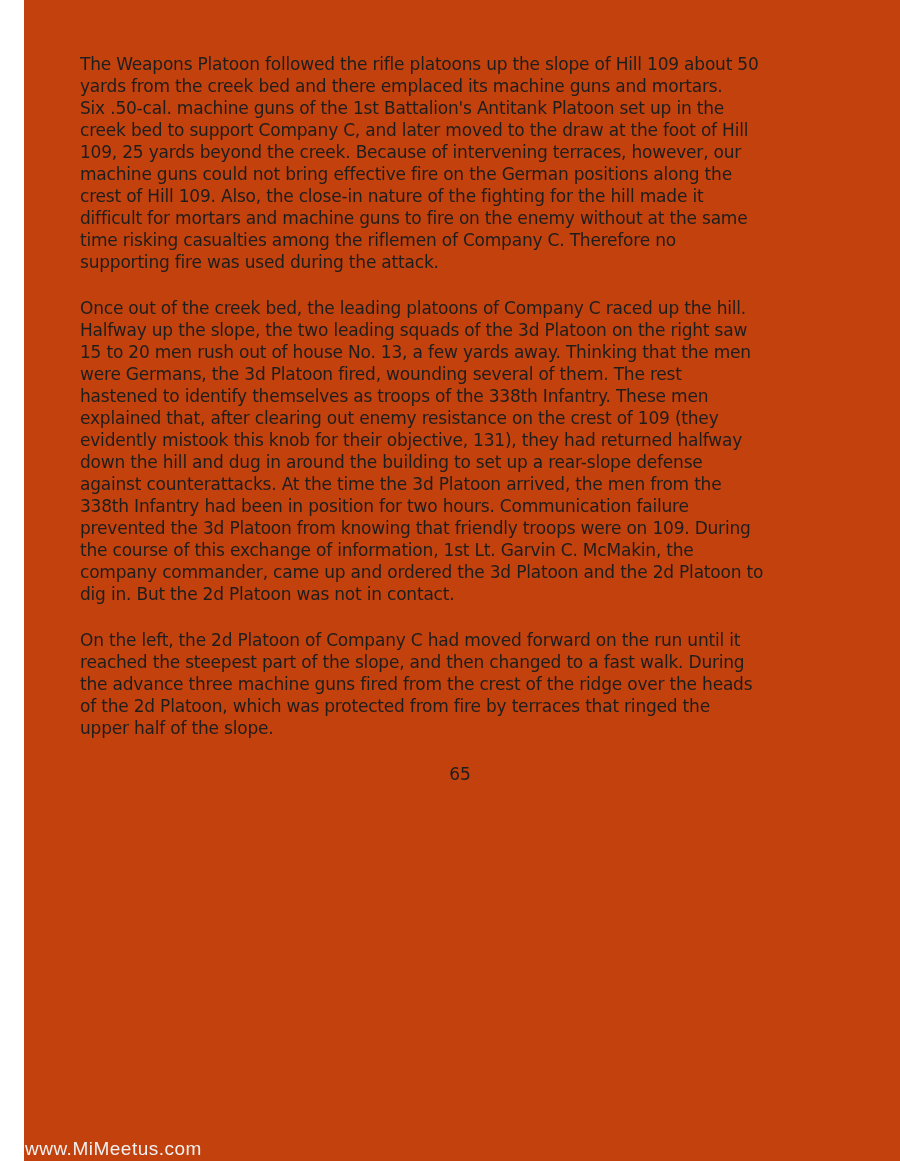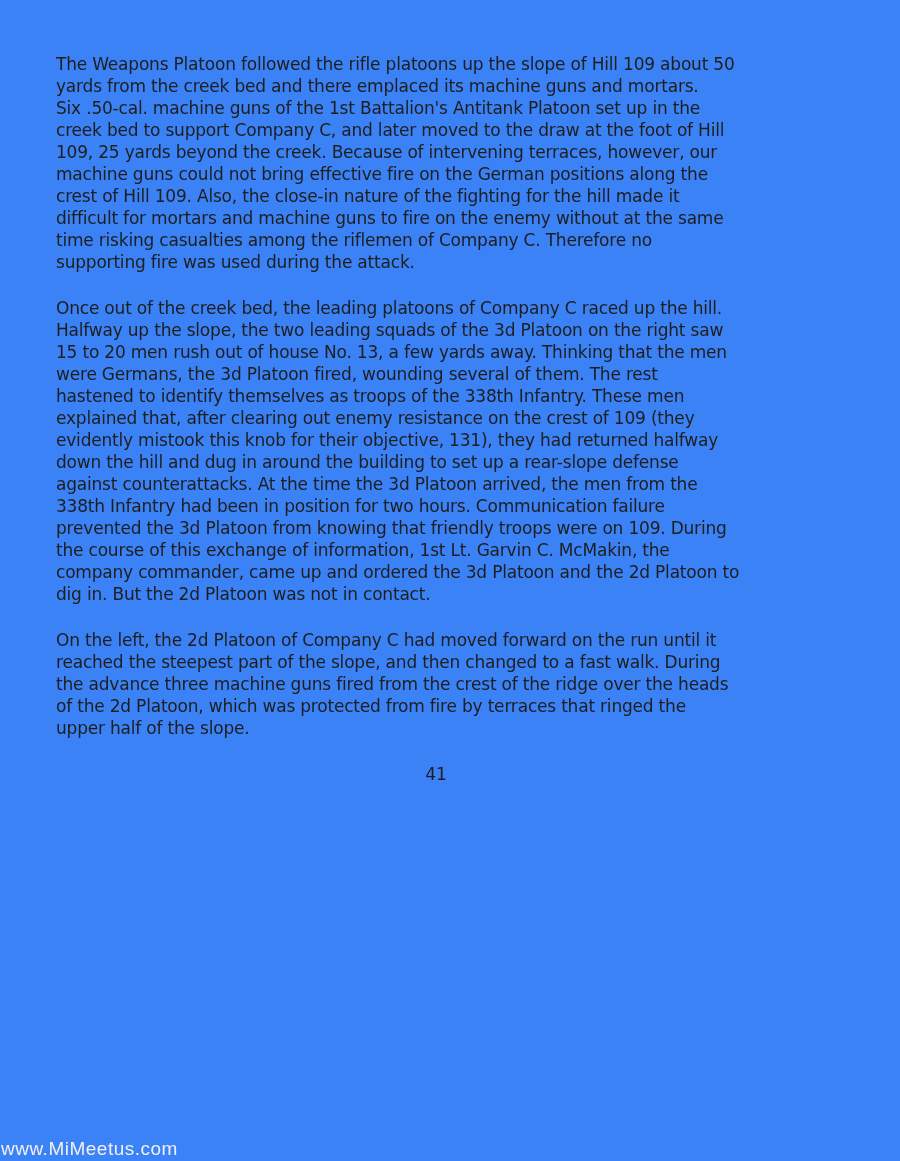--- a/index.html
+++ b/index.html
@@ -10,21 +10,22 @@
   body {
     width: 900px;
     height: 1161px;
     position: relative;
     overflow: hidden;
     font-family: "DejaVu Sans", sans-serif;
   }
   .page {
     position: absolute;
     inset: 0;
-    background: #3b82f6;
+    background: #c2410c;
+    margin-left: 24px;
   }
   .text-block {
     position: absolute;
     left: 56px;
     top: 53px;
     width: 760px;
     font-family: "DejaVu Sans", sans-serif;
     font-size: 17px;
     line-height: 22px;
     color: #1e1e1e;
@@ -78,16 +79,16 @@
 338th Infantry had been in position for two hours. Communication failure
 prevented the 3d Platoon from knowing that friendly troops were on 109. During
 the course of this exchange of information, 1st Lt. Garvin C. McMakin, the
 company commander, came up and ordered the 3d Platoon and the 2d Platoon to
 dig in. But the 2d Platoon was not in contact.</p>
     <p>On the left, the 2d Platoon of Company C had moved forward on the run until it
 reached the steepest part of the slope, and then changed to a fast walk. During
 the advance three machine guns fired from the crest of the ridge over the heads
 of the 2d Platoon, which was protected from fire by terraces that ringed the
 upper half of the slope.</p>
-    <div class="page-number">41</div>
+    <div class="page-number">65</div>
   </div>
   <div class="watermark">www.MiMeetus.com</div>
 </div>
 
 </body></html>

